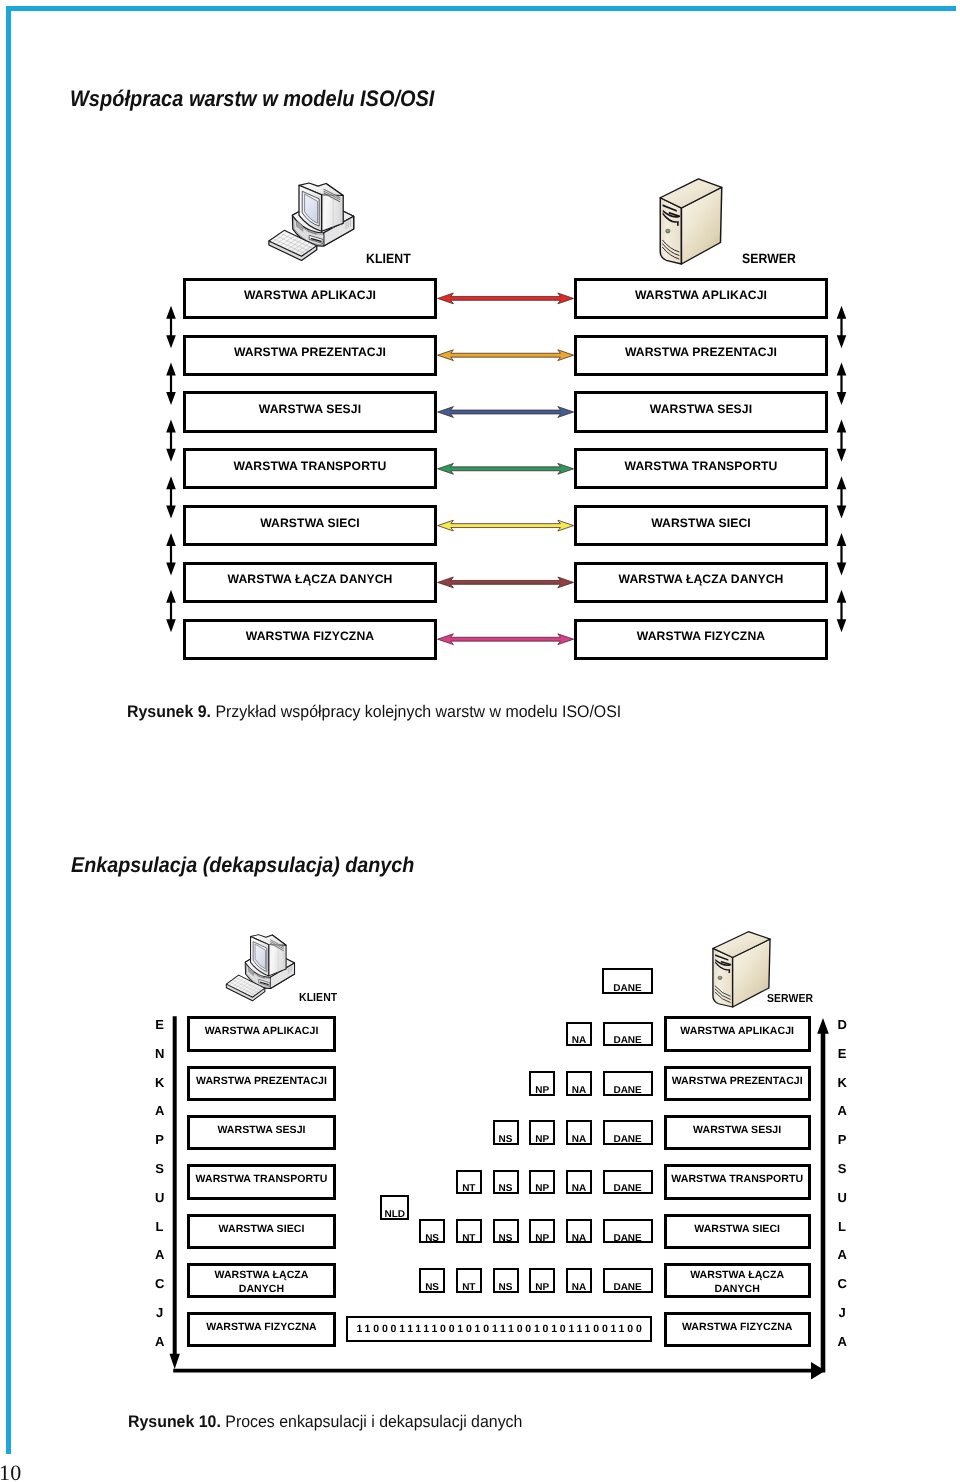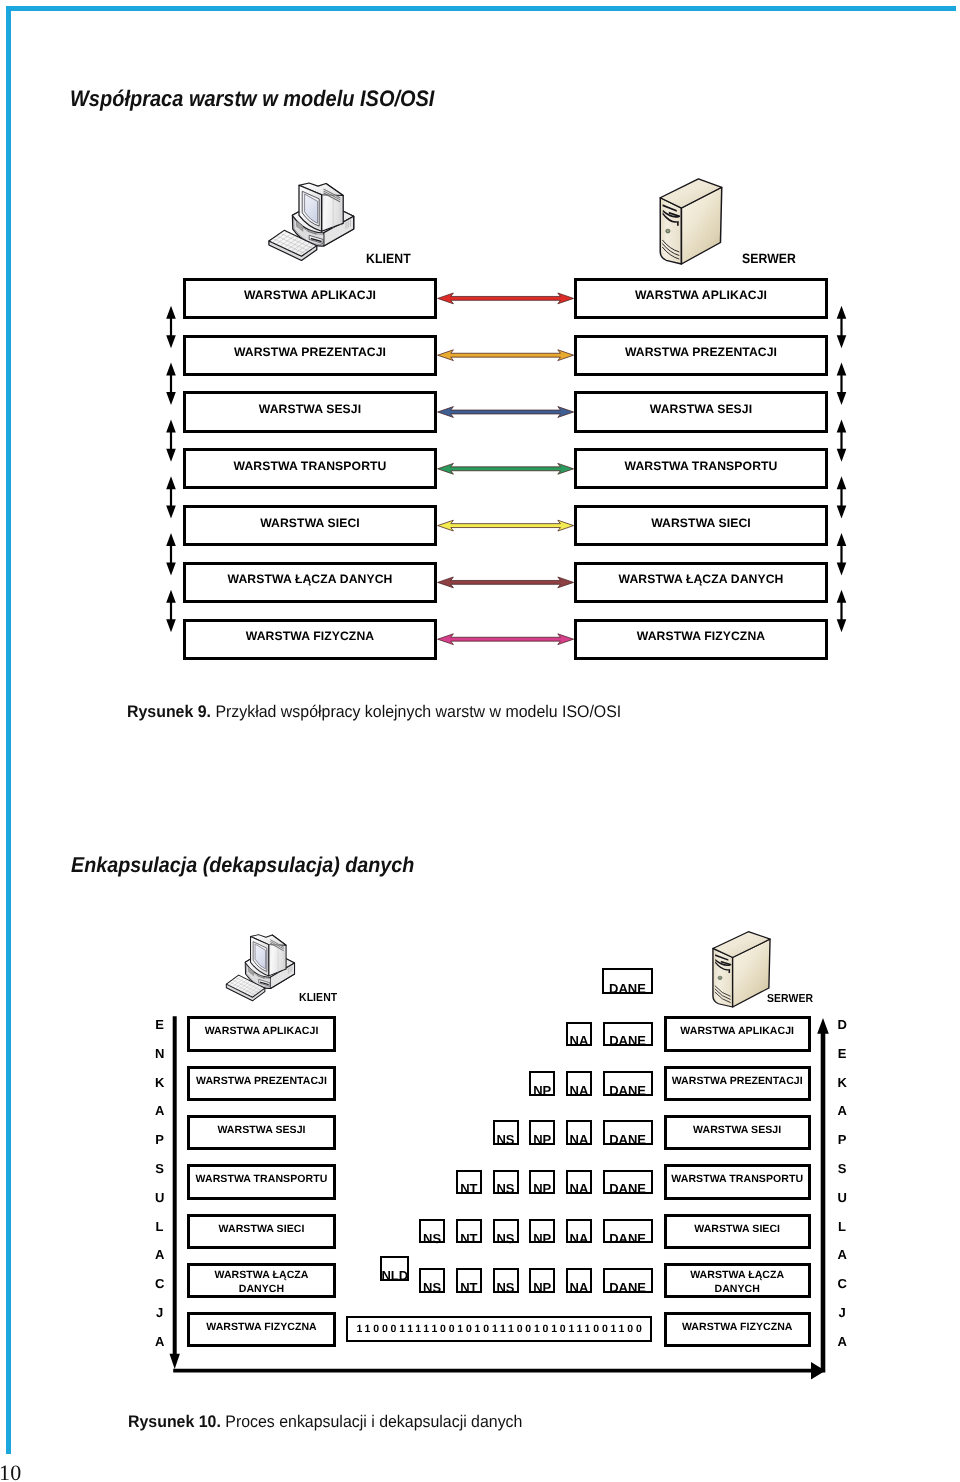--- a/index.html
+++ b/index.html
@@ -34,21 +34,21 @@
       font-style:italic;color:#111;white-space:nowrap;
       transform:scaleX(0.918);transform-origin:0 0;}
 
   .l2box{position:absolute;border:3px solid #000;background:#fff;box-sizing:border-box;
       display:flex;align-items:center;justify-content:center;text-align:center;
       font-size:10.55px;font-weight:bold;line-height:13.2px;letter-spacing:0.05px;color:#000;
       white-space:pre-line;padding-bottom:4px;}
   .l2box.two-line{padding-bottom:0px;padding-top:3px;line-height:14.4px;}
   .pdu{position:absolute;border:2.9px solid #000;background:#fff;box-sizing:border-box;
       display:flex;align-items:center;justify-content:center;
-      font-size:13px;font-weight:bold;letter-spacing:0px;color:#000;padding-top:14px;}
+      font-size:10px;font-weight:bold;letter-spacing:0px;color:#000;padding-top:14px;}
   .vletter{position:absolute;font-size:13.0px;font-weight:bold;text-align:center;
       width:22px;line-height:13px;color:#000;}
   .bitrow{position:absolute;border:2.9px solid #000;background:#fff;box-sizing:border-box;
       display:flex;align-items:center;justify-content:center;
       font-family:"Liberation Sans",sans-serif;
       font-size:10.5px;font-weight:bold;letter-spacing:2.80px;color:#000;text-indent:2.80px;}
   svg{position:absolute;left:0;top:0;overflow:visible;}
 
 </style>
 </head>
@@ -459,21 +459,21 @@
     <div class="pdu" style="left:492.5px;top:1169.6px;width:26.0px;height:24.6px;">NS</div>
     <div class="pdu" style="left:529.2px;top:1169.6px;width:26.0px;height:24.6px;">NP</div>
     <div class="pdu" style="left:565.9px;top:1169.6px;width:26.0px;height:24.6px;">NA</div>
     <div class="pdu" style="left:602.6px;top:1169.6px;width:50.0px;height:24.6px;">DANE</div>
     <div class="pdu" style="left:419.1px;top:1218.9px;width:26.0px;height:24.6px;">NS</div>
     <div class="pdu" style="left:455.8px;top:1218.9px;width:26.0px;height:24.6px;">NT</div>
     <div class="pdu" style="left:492.5px;top:1218.9px;width:26.0px;height:24.6px;">NS</div>
     <div class="pdu" style="left:529.2px;top:1218.9px;width:26.0px;height:24.6px;">NP</div>
     <div class="pdu" style="left:565.9px;top:1218.9px;width:26.0px;height:24.6px;">NA</div>
     <div class="pdu" style="left:602.6px;top:1218.9px;width:50.0px;height:24.6px;">DANE</div>
-    <div class="pdu" style="left:380.1px;top:1256px;width:29.3px;height:24.6px;">NLD</div>
+    <div class="pdu" style="left:380.1px;top:1195px;width:29.3px;height:24.6px;">NLD</div>
     <div class="pdu" style="left:419.1px;top:1268.2px;width:26.0px;height:24.6px;">NS</div>
     <div class="pdu" style="left:455.8px;top:1268.2px;width:26.0px;height:24.6px;">NT</div>
     <div class="pdu" style="left:492.5px;top:1268.2px;width:26.0px;height:24.6px;">NS</div>
     <div class="pdu" style="left:529.2px;top:1268.2px;width:26.0px;height:24.6px;">NP</div>
     <div class="pdu" style="left:565.9px;top:1268.2px;width:26.0px;height:24.6px;">NA</div>
     <div class="pdu" style="left:602.6px;top:1268.2px;width:50.0px;height:24.6px;">DANE</div>
     <div class="bitrow" style="left:346.1px;top:1315.6px;width:306.1px;height:26.3px;">1100011111001010111001010111001100</div>
     <div class="vletter" style="left:148.6px;top:1018.0px;">E</div>
     <div class="vletter" style="left:148.6px;top:1046.8px;">N</div>
     <div class="vletter" style="left:148.6px;top:1075.6px;">K</div>

